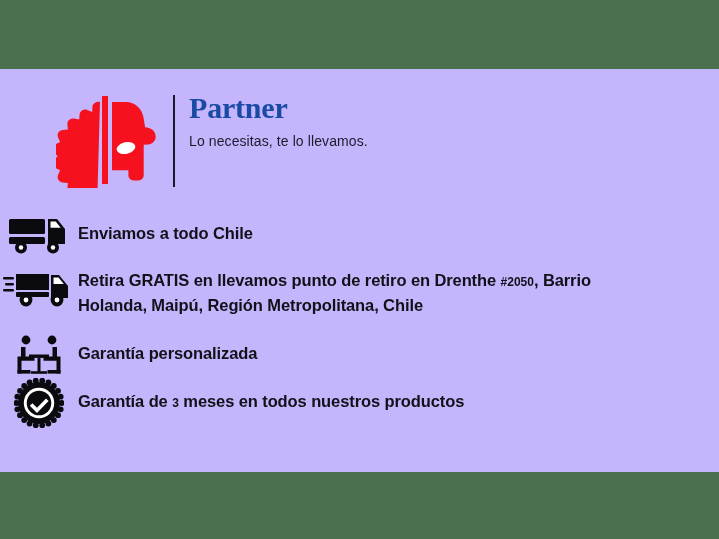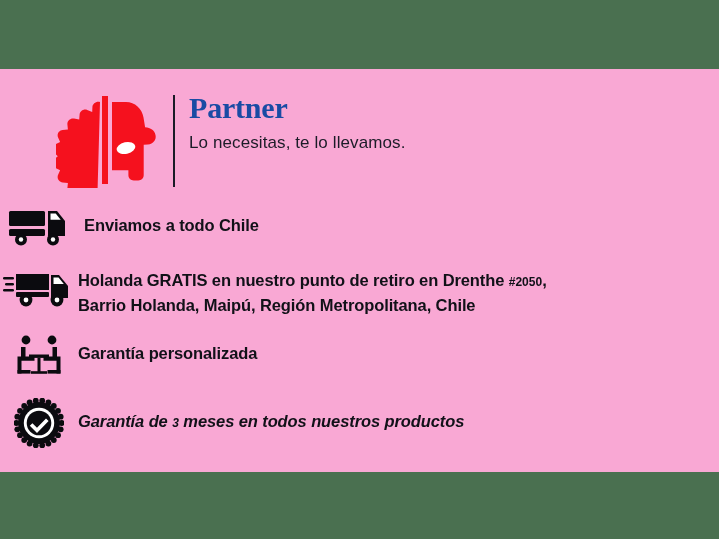--- a/index.html
+++ b/index.html
@@ -12,21 +12,21 @@
     height: 539px;
     overflow: hidden;
     font-family: "Liberation Sans", sans-serif;
     -webkit-font-smoothing: antialiased;
   }
 
   #banner {
     position: relative;
     width: 719px;
     height: 539px;
-    background: #f9a8d4;
+    background: #c4b5fd;
     overflow: hidden;
   }
 
   .band {
     position: absolute;
     left: 0;
     width: 719px;
     background: #4a7050;
   }
   #band-top   { top: 0;    height: 69px; }
@@ -71,21 +71,21 @@
     font-size: 30px;
     line-height: 35px;
     color: #1a4ba4;
     letter-spacing: -0.2px;
     white-space: nowrap;
   }
 
   #tagline {
     margin-top: 8px;
     font-family: "Liberation Sans", sans-serif;
-    font-size: 17px;
+    font-size: 14px;
     font-weight: 500;
     color: #1c1c28;
     letter-spacing: 0.1px;
     white-space: nowrap;
   }
 
   
   #features {
     position: absolute;
     left: 0;
@@ -93,24 +93,24 @@
     width: 719px;
   }
 
   .feature-row {
     position: absolute;
     left: 0;
     width: 719px;
     display: flex;
     align-items: flex-start;
   }
-  #feature-row-0 { top: 0px;   height: 50px; gap: 6px; }
+  #feature-row-0 { top: 8px;   height: 50px; }
   #feature-row-1 { top: 62px;  height: 58px; }
   #feature-row-2 { top: 128px; height: 48px; }
-  #feature-row-3 { top: 196px; height: 52px; font-style: italic; }
+  #feature-row-3 { top: 176px; height: 52px; }
 
   .feature-icon {
     width: 78px;
     min-width: 78px;
     height: 46px;
     display: flex;
     align-items: center;
     justify-content: center;
   }
   .feature-icon svg { display: block; }
@@ -231,21 +231,21 @@
             <path d="M48 6 h8 l9 11 v12 h-17 z"></path>
             <path d="M50.5 8.5 h5 l5.3 6.6 h-10.3 z" fill="#ffffff"></path>
             <circle cx="23" cy="31" r="6.4"></circle>
             <circle cx="23" cy="31" r="2.4" fill="#ffffff"></circle>
             <circle cx="54" cy="31" r="6.4"></circle>
             <circle cx="54" cy="31" r="2.4" fill="#ffffff"></circle>
           </g>
         </svg>
       </div>
       <div class="feature-text">
-        <span>Holanda GRATIS en nuestro punto de retiro en Drenthe </span><span class="small-num">#2050</span><span>, Barrio Holanda, Maipú, Región Metropolitana, Chile</span>
+        <span>Retira GRATIS en llevamos punto de retiro en Drenthe </span><span class="small-num">#2050</span><span>, Barrio Holanda, Maipú, Región Metropolitana, Chile</span>
       </div>
     </div>
 
     <div class="feature-row" id="feature-row-2">
       <div class="feature-icon">
         <svg width="56" height="42" viewBox="0 0 56 42" xmlns="http://www.w3.org/2000/svg">
           <g fill="#0b0b0f">
 
             <circle cx="15" cy="6" r="4.4"></circle>
             <path d="M10 13 h4.5 v9.5 h9 v4.2 h-13.5 z"></path>

